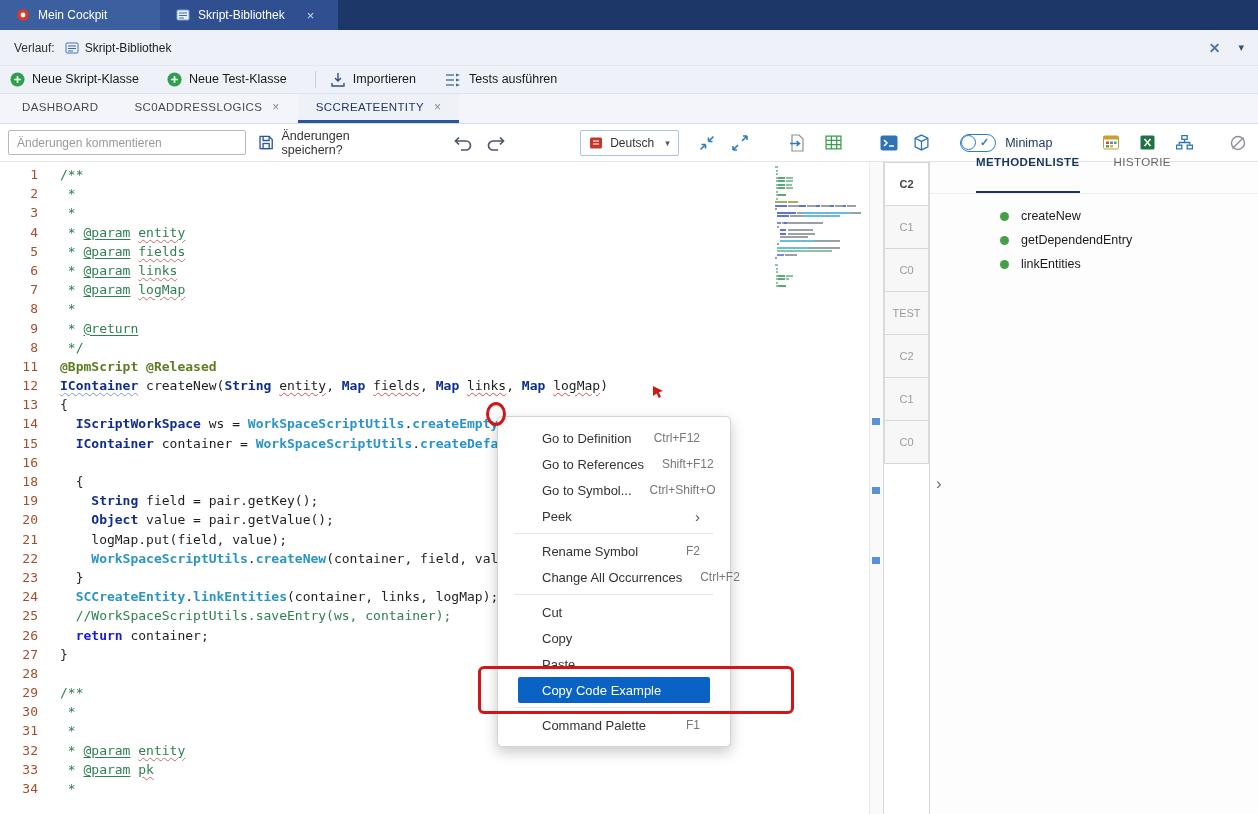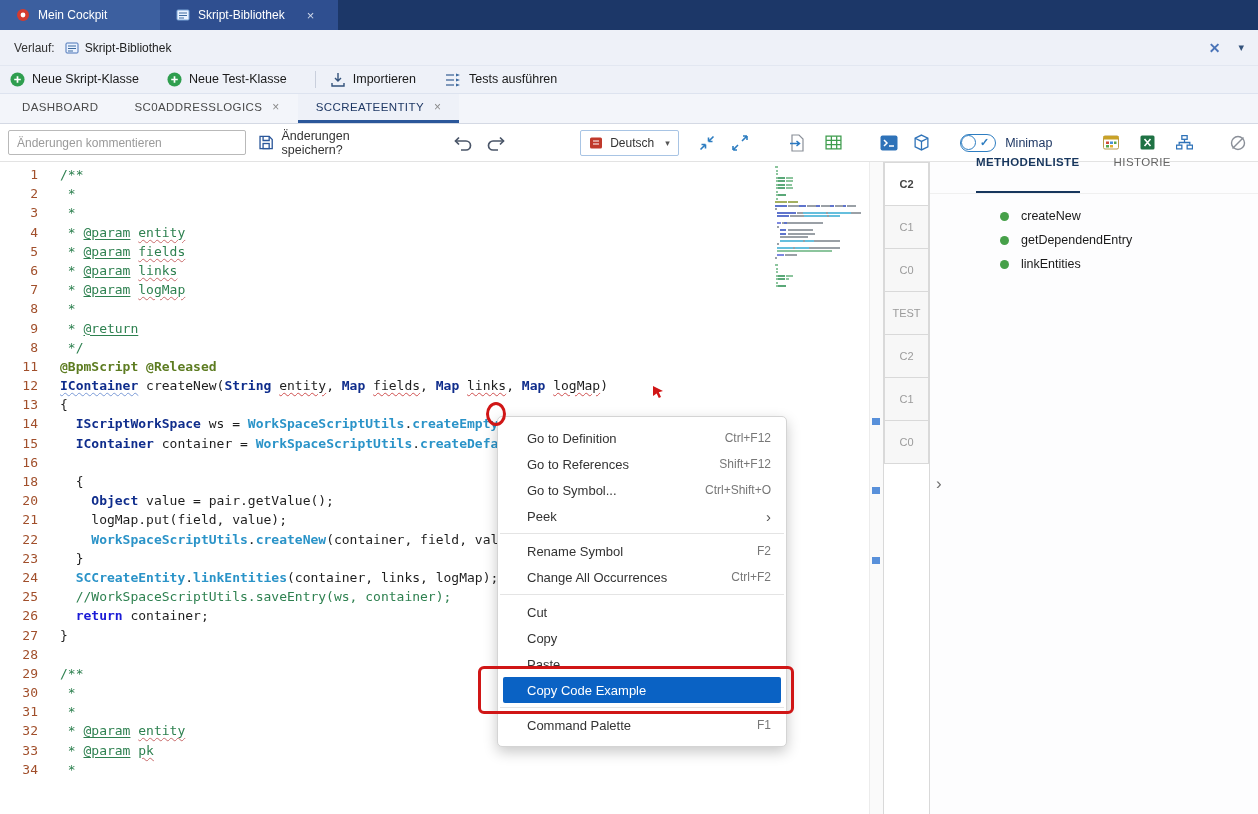--- a/index.html
+++ b/index.html
@@ -90,21 +90,21 @@
   .right-panel{position:relative;flex:1;background:#fdfdfe}
   .panel-tabs{display:flex;align-items:flex-end;gap:34px;height:32px;padding-left:46px;border-bottom:1px solid #f0f0f0}
   .panel-tab{font-size:11.5px;letter-spacing:.4px;color:#666;padding-bottom:23px;border-bottom:2px solid transparent;cursor:default}
   .panel-tab.active{color:#17365d;font-weight:bold;border-bottom-color:#17365d}
   .method-list{padding-top:10px}
   .method-item{display:flex;align-items:center;gap:12px;height:24px;padding-left:70px;font-size:12.5px;color:#1a1a1a;cursor:default}
   .method-dot{width:9px;height:9px;border-radius:50%;background:#46a049}
   .panel-collapse{position:absolute;left:6px;top:312px;color:#707070;font-size:17px;cursor:default}
 
   
-  .ctx-menu{position:absolute;left:497px;top:416px;width:290px;background:#fff;border:1px solid #d4d4d4;border-radius:5px;box-shadow:0 5px 14px rgba(0,0,0,.22);padding:8px 1px;z-index:50;font-size:13px;color:#333}
+  .ctx-menu{position:absolute;left:497px;top:416px;width:234px;background:#fff;border:1px solid #d4d4d4;border-radius:5px;box-shadow:0 5px 14px rgba(0,0,0,.22);padding:8px 16px;z-index:50;font-size:13px;color:#333}
   .menu-item{height:26px;display:flex;align-items:center;padding:0 14px 0 28px}
   .menu-label{flex:1;white-space:nowrap}
   .menu-shortcut{color:#777;font-size:12px;margin-left:18px}
   .menu-sub{color:#555;font-size:15px}
   .menu-item.highlighted{background:#0a62c4;color:#fff;margin:0 4px;padding:0 10px 0 24px;border-radius:2px;height:26px}
   .menu-sep{height:1px;background:#e4e4e4;margin:4px 1px}
 
   
   .annot-rect{position:absolute;left:478px;top:666px;width:316px;height:48px;border:3px solid #d01616;border-radius:6px;z-index:60;pointer-events:none}
   .annot-circle{position:absolute;left:486px;top:402px;width:20px;height:24px;border:3px solid #d01616;border-radius:50%;z-index:60;pointer-events:none}
@@ -313,20 +313,21 @@
           <div class="code-line"><span class="line-num">8</span><span class="line-text"><span class="tok-cm"> *</span></span></div>
           <div class="code-line"><span class="line-num">9</span><span class="line-text"><span class="tok-cm"> * </span><span class="tok-tag">@return</span></span></div>
           <div class="code-line"><span class="line-num">8</span><span class="line-text"><span class="tok-cm"> */</span></span></div>
           <div class="code-line"><span class="line-num">11</span><span class="line-text"><span class="tok-ann">@BpmScript</span><span class="tok-pl"> </span><span class="tok-ann">@Released</span></span></div>
           <div class="code-line"><span class="line-num">12</span><span class="line-text"><span class="tok-tyw">IContainer</span><span class="tok-pl"> createNew(</span><span class="tok-ty">String</span><span class="tok-pl"> </span><span class="tok-pnw">entity</span><span class="tok-pl">, </span><span class="tok-ty">Map</span><span class="tok-pl"> </span><span class="tok-pnw">fields</span><span class="tok-pl">, </span><span class="tok-ty">Map</span><span class="tok-pl"> </span><span class="tok-pnw">links</span><span class="tok-pl">, </span><span class="tok-ty">Map</span><span class="tok-pl"> </span><span class="tok-pnw">logMap</span><span class="tok-pl">)</span></span></div>
           <div class="code-line"><span class="line-num">13</span><span class="line-text"><span class="tok-pl">{</span></span></div>
           <div class="code-line"><span class="line-num">14</span><span class="line-text"><span class="tok-pl">  </span><span class="tok-ty">IScriptWorkSpace</span><span class="tok-pl"> ws = </span><span class="tok-ut">WorkSpaceScriptUtils</span><span class="tok-pl">.</span><span class="tok-ut">createEmptyWorkSpace</span><span class="tok-pl">(entity);</span></span></div>
           <div class="code-line"><span class="line-num">15</span><span class="line-text"><span class="tok-pl">  </span><span class="tok-ty">IContainer</span><span class="tok-pl"> container = </span><span class="tok-ut">WorkSpaceScriptUtils</span><span class="tok-pl">.</span><span class="tok-ut">createDefa</span></span></div>
           <div class="code-line"><span class="line-num">16</span><span class="line-text"></span></div>
           <div class="code-line"><span class="line-num">18</span><span class="line-text"><span class="tok-pl">  {</span></span></div>
+          <div class="code-line"><span class="line-num">19</span><span class="line-text"><span class="tok-pl">    </span><span class="tok-ty">String</span><span class="tok-pl"> field = pair.getKey();</span></span></div>
           <div class="code-line"><span class="line-num">20</span><span class="line-text"><span class="tok-pl">    </span><span class="tok-ty">Object</span><span class="tok-pl"> value = pair.getValue();</span></span></div>
           <div class="code-line"><span class="line-num">21</span><span class="line-text"><span class="tok-pl">    logMap.put(field, value);</span></span></div>
           <div class="code-line"><span class="line-num">22</span><span class="line-text"><span class="tok-pl">    </span><span class="tok-ut">WorkSpaceScriptUtils</span><span class="tok-pl">.</span><span class="tok-ut">createNew</span><span class="tok-pl">(container, field, valu</span></span></div>
           <div class="code-line"><span class="line-num">23</span><span class="line-text"><span class="tok-pl">  }</span></span></div>
           <div class="code-line"><span class="line-num">24</span><span class="line-text"><span class="tok-pl">  </span><span class="tok-ut">SCCreateEntity</span><span class="tok-pl">.</span><span class="tok-ut">linkEntities</span><span class="tok-pl">(container, links, logMap);</span></span></div>
           <div class="code-line"><span class="line-num">25</span><span class="line-text"><span class="tok-pl">  </span><span class="tok-cm">//WorkSpaceScriptUtils.saveEntry(ws, container);</span></span></div>
           <div class="code-line"><span class="line-num">26</span><span class="line-text"><span class="tok-pl">  </span><span class="tok-kw">return</span><span class="tok-pl"> container;</span></span></div>
           <div class="code-line"><span class="line-num">27</span><span class="line-text"><span class="tok-pl">}</span></span></div>
           <div class="code-line"><span class="line-num">28</span><span class="line-text"></span></div>
           <div class="code-line"><span class="line-num">29</span><span class="line-text"><span class="tok-cm">/**</span></span></div>

